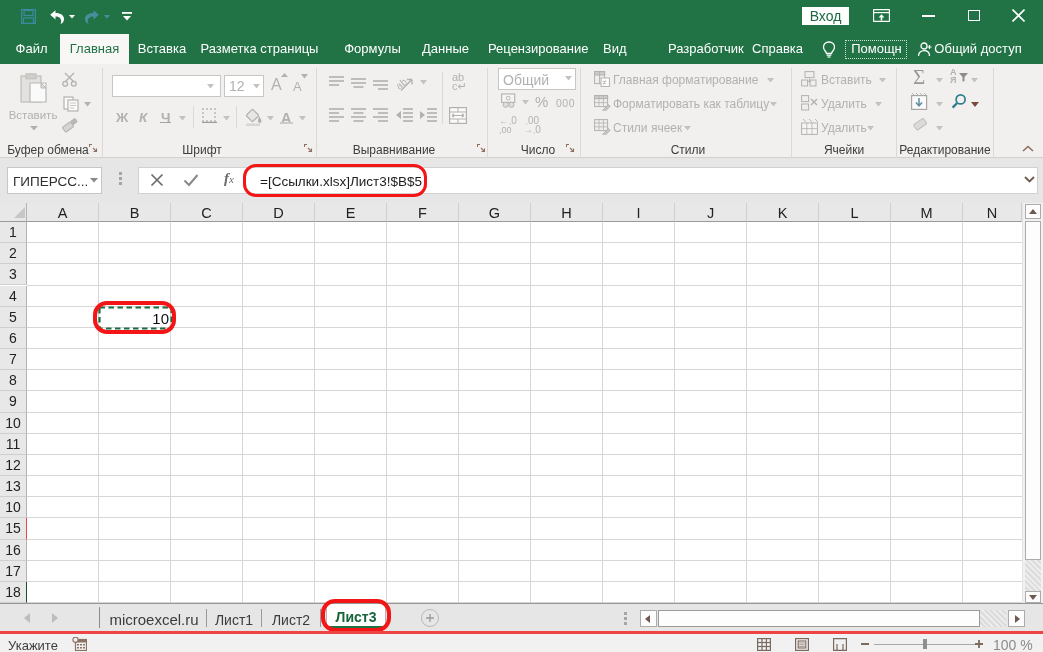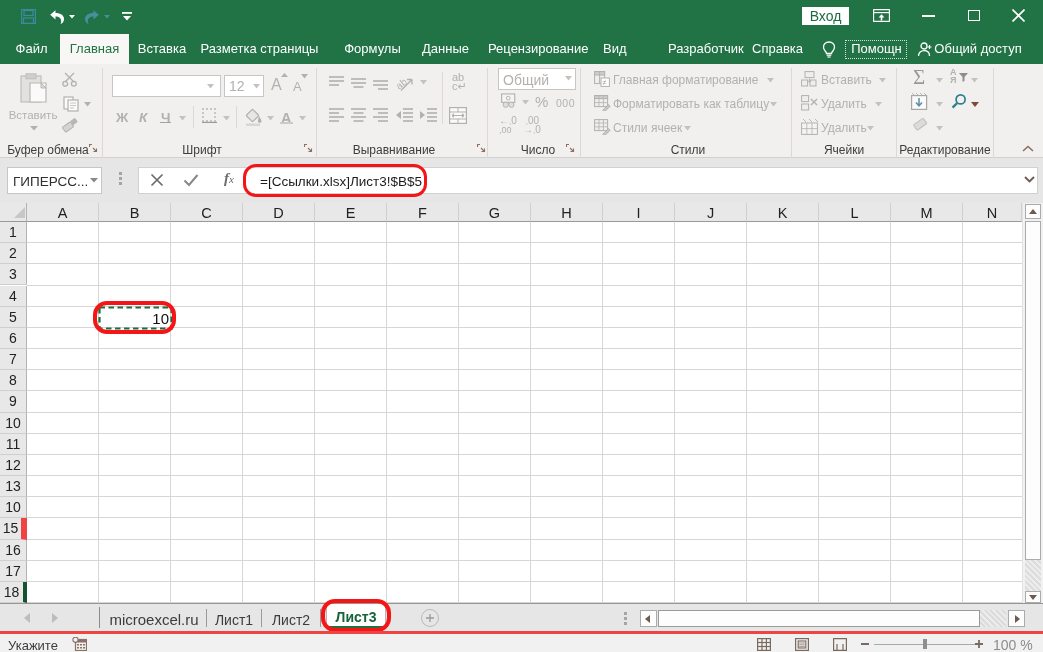--- a/index.html
+++ b/index.html
@@ -508,24 +508,24 @@
       <div class="rowhdr" style="left:0;top:103.68px;width:27px;height:21.17px;line-height:21px;border-right:1px solid #b3b3b3">5</div>
       <div class="rowhdr" style="left:0;top:124.85000000000001px;width:27px;height:21.17px;line-height:21px;border-right:1px solid #b3b3b3">6</div>
       <div class="rowhdr" style="left:0;top:146.02px;width:27px;height:21.17px;line-height:21px;border-right:1px solid #b3b3b3">7</div>
       <div class="rowhdr" style="left:0;top:167.19px;width:27px;height:21.17px;line-height:21px;border-right:1px solid #b3b3b3">8</div>
       <div class="rowhdr" style="left:0;top:188.36px;width:27px;height:21.17px;line-height:21px;border-right:1px solid #b3b3b3">9</div>
       <div class="rowhdr" style="left:0;top:209.53000000000003px;width:27px;height:21.17px;line-height:21px;border-right:1px solid #b3b3b3">10</div>
       <div class="rowhdr" style="left:0;top:230.70000000000002px;width:27px;height:21.17px;line-height:21px;border-right:1px solid #b3b3b3">11</div>
       <div class="rowhdr" style="left:0;top:251.87px;width:27px;height:21.17px;line-height:21px;border-right:1px solid #b3b3b3">12</div>
       <div class="rowhdr" style="left:0;top:273.04px;width:27px;height:21.17px;line-height:21px;border-right:1px solid #b3b3b3">13</div>
       <div class="rowhdr" style="left:0;top:294.21000000000004px;width:27px;height:21.17px;line-height:21px;border-right:1px solid #b3b3b3">10</div>
-      <div class="rowhdr" style="left:0;top:315.38px;width:27px;height:21.17px;line-height:21px;border-right:6px solid #ef4444">15</div>
+      <div class="rowhdr" style="left:0;top:315.38px;width:27px;height:21.17px;line-height:21px;border-right:1px solid #ef4444">15</div>
       <div class="rowhdr" style="left:0;top:336.55px;width:27px;height:21.17px;line-height:21px;border-right:1px solid #b3b3b3">16</div>
       <div class="rowhdr" style="left:0;top:357.72px;width:27px;height:21.17px;line-height:21px;border-right:1px solid #b3b3b3">17</div>
-      <div class="rowhdr" style="left:0;top:378.89000000000004px;width:27px;height:21.17px;line-height:21px;border-right:4px solid #14532d">18</div>
+      <div class="rowhdr" style="left:0;top:378.89000000000004px;width:27px;height:21.17px;line-height:21px;border-right:1px solid #14532d">18</div>
     </div>
 
   <div class="abs" style="left:27px;top:19px;width:995px;height:381px;
     background-image:repeating-linear-gradient(to right,transparent 0,transparent 71px,#d6d6d6 71px,#d6d6d6 72px),repeating-linear-gradient(to bottom,transparent 0,transparent 20.17px,#d6d6d6 20.17px,#d6d6d6 21.17px);"></div>
 
   <div class="abs" style="left:99px;top:104px;width:70px;height:21px;font-size:15px;color:#111;text-align:right;padding-top:3px">10</div>
 
   <svg class="abs" style="left:98px;top:103px" width="75" height="24" viewBox="0 0 75 24">
     <rect x="1.5" y="1.5" width="72" height="21" fill="none" stroke="#1a6e41" stroke-width="2.2" stroke-dasharray="5.5 3.5"></rect>
   </svg>

